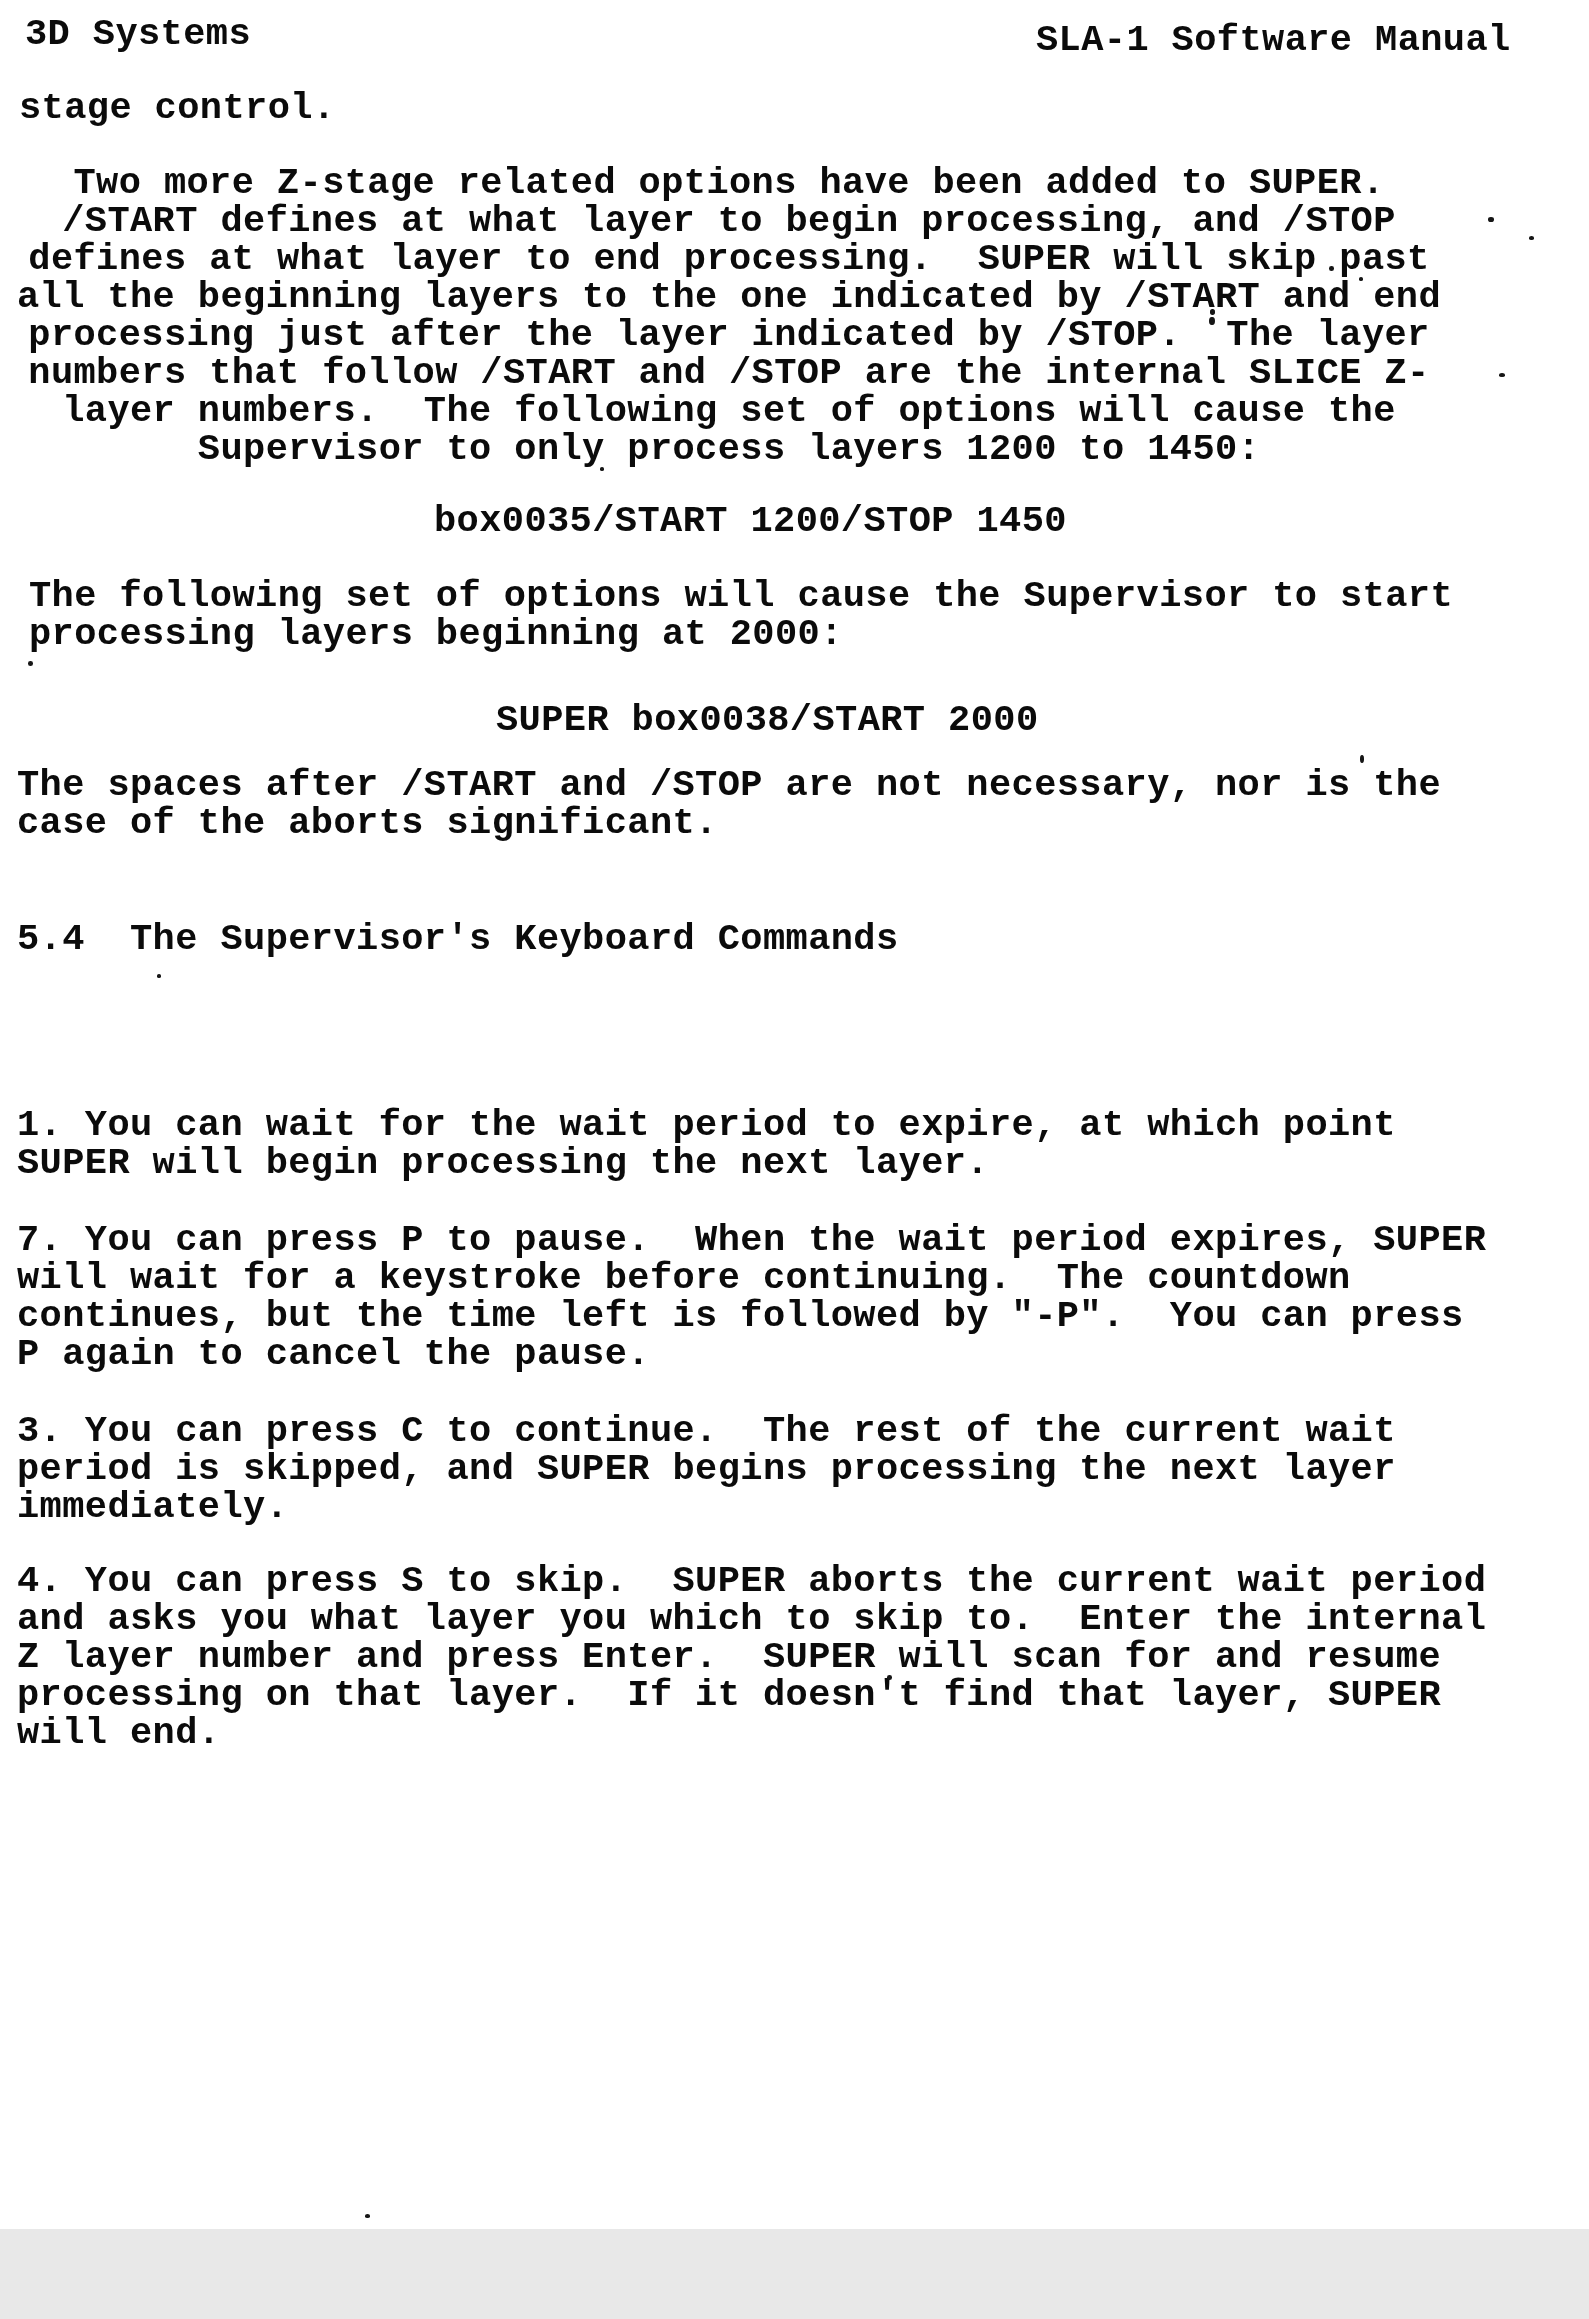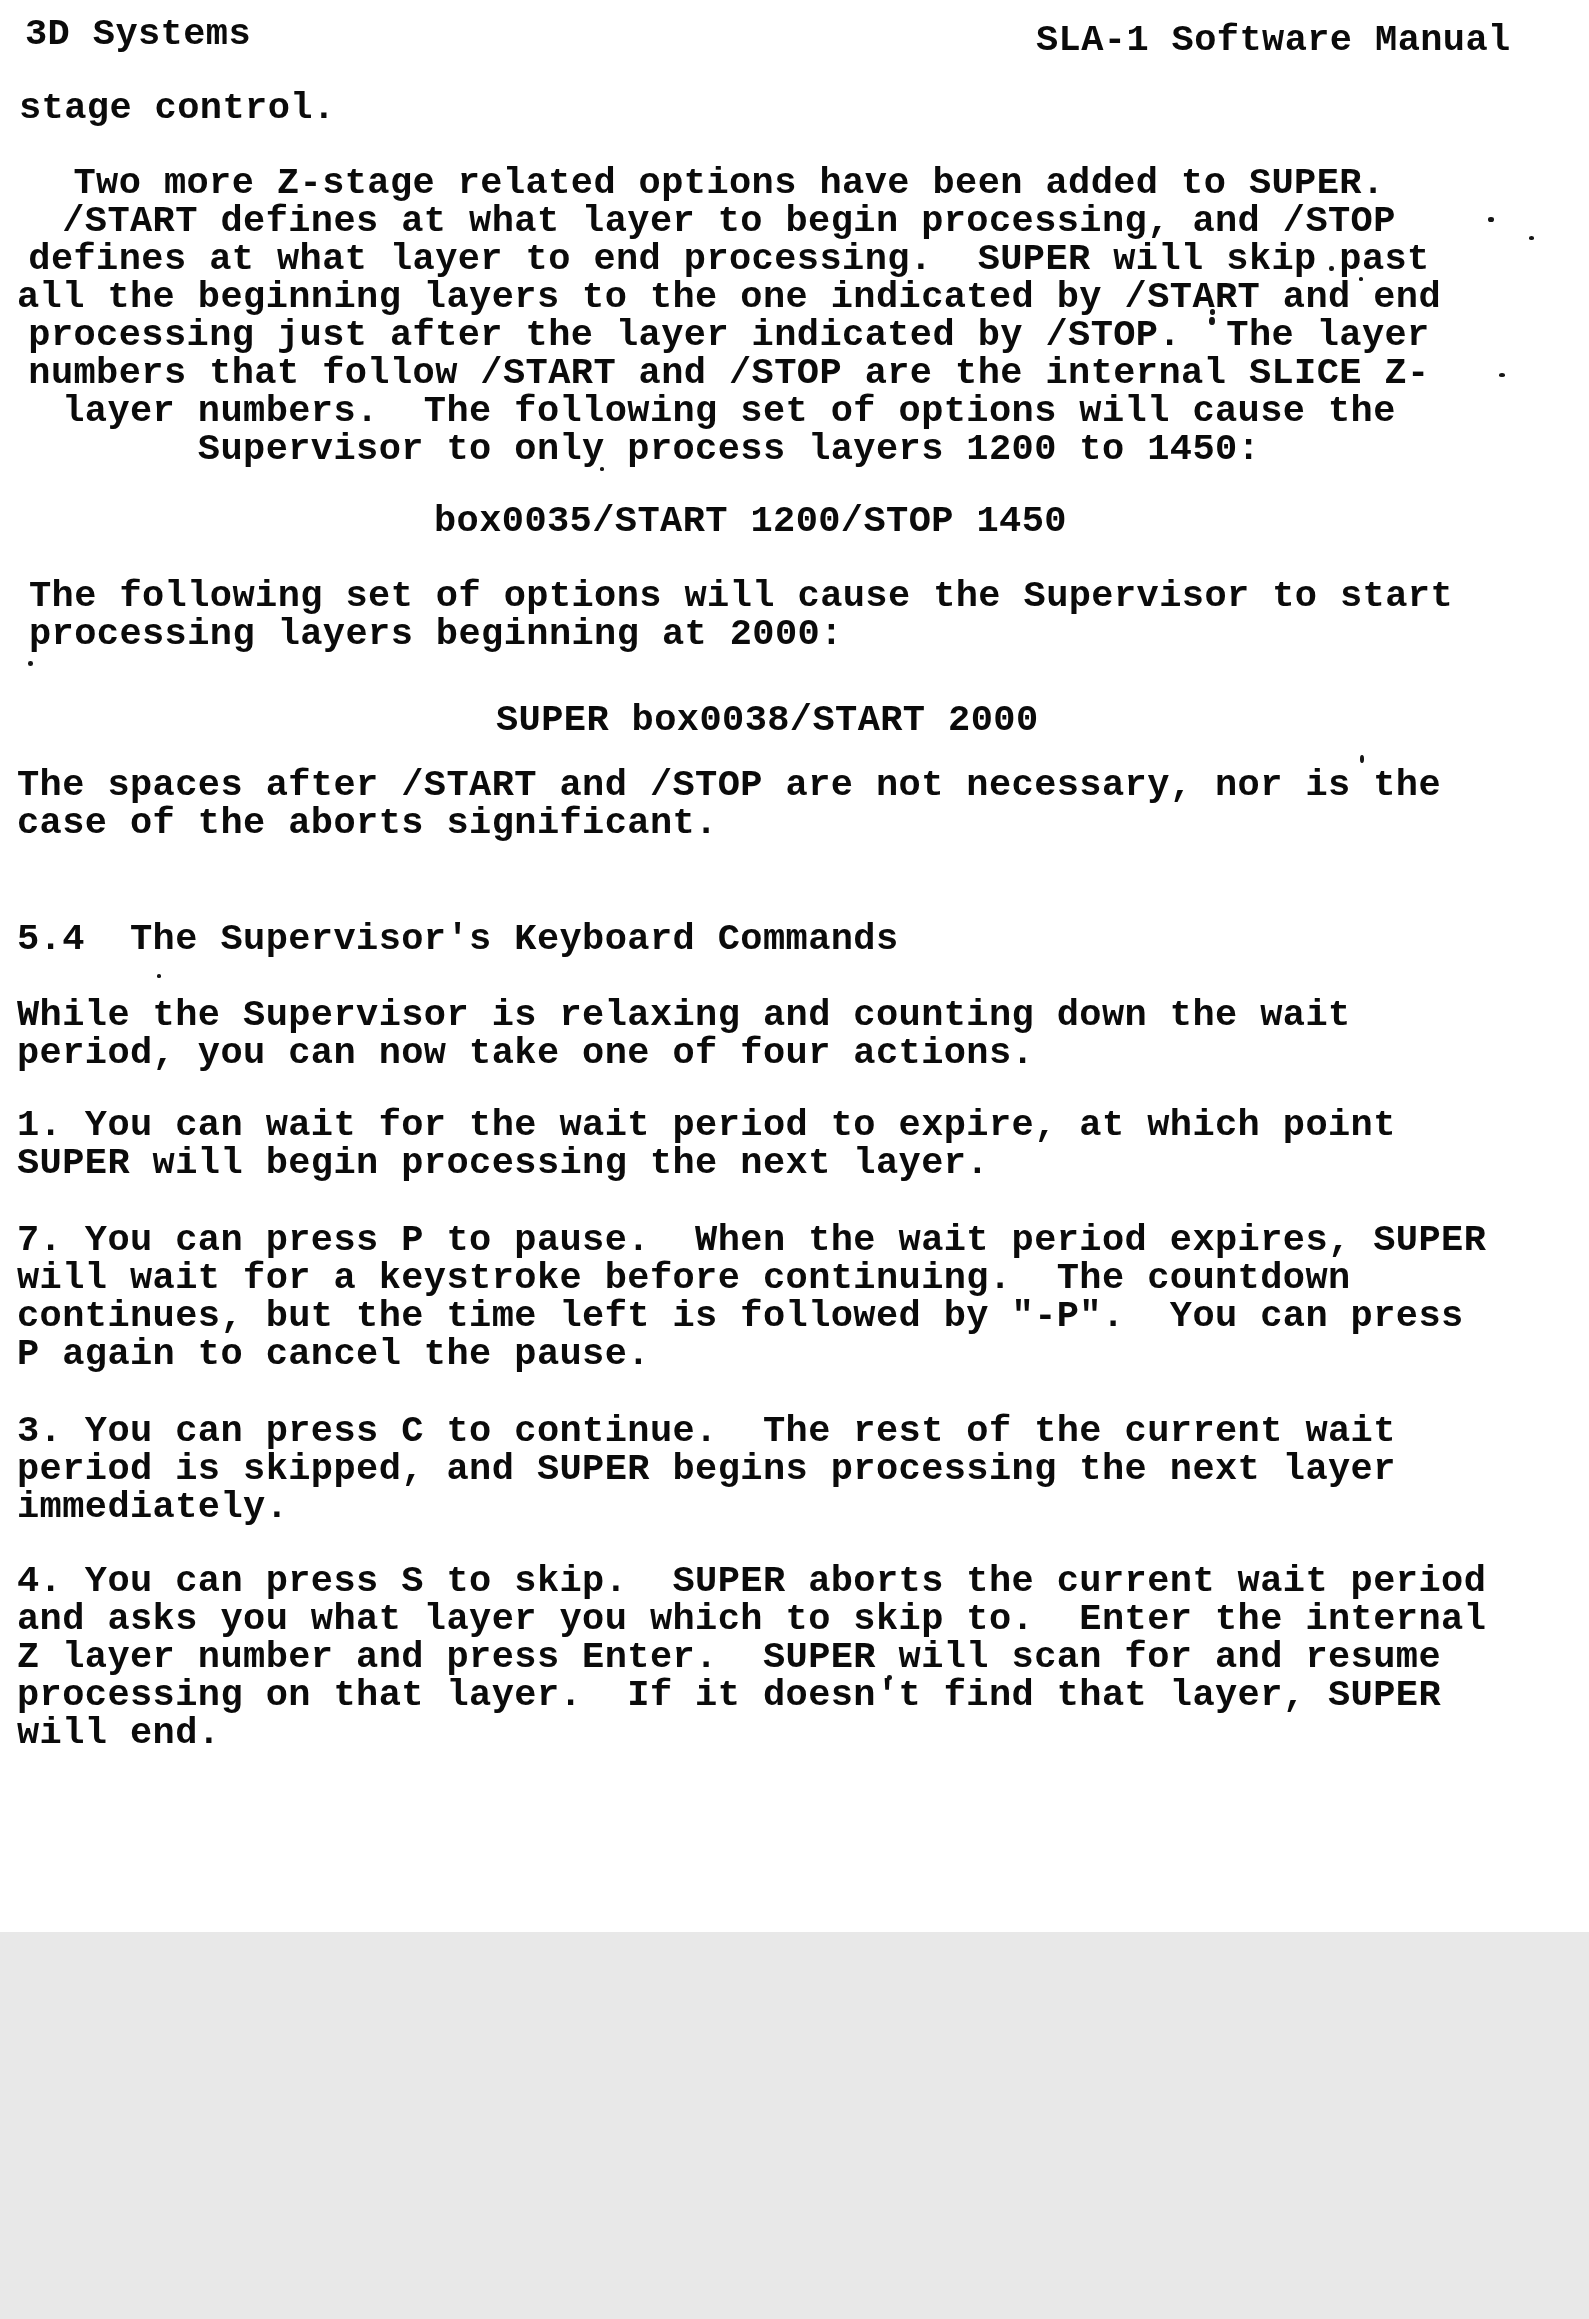--- a/index.html
+++ b/index.html
@@ -3,21 +3,21 @@
 <meta charset="utf-8">
 <style>
   html, body {
     margin: 0;
     padding: 0;
     background: #e8e8e8;
   }
   .page {
     position: relative;
     width: 1589px;
-    height: 1932px;
+    height: 2229px;
     background: #ffffff;
     overflow: hidden;
     font-family: "Liberation Mono", "DejaVu Sans Mono", monospace;
   }
   .tw {
     position: absolute;
     font-weight: 700;
     font-size: 37px;
     line-height: 38px;
     letter-spacing: 0.4px;
@@ -55,22 +55,20 @@
   <div class="tw" style="left:17px; top:577px;margin-left:12px;">The following set of options will cause the Supervisor to start
 processing layers beginning at 2000:</div>
 
   <div class="tw" style="left:496px; top:701px;">SUPER box0038/START 2000</div>
 
   <div class="tw" style="left:17px; top:766px;">The spaces after /START and /STOP are not necessary, nor is the
 case of the aborts significant.</div>
 
   <div class="tw" style="left:17px; top:920px;">5.4  The Supervisor's Keyboard Commands</div>
 
-  <div class="tw" style="left:17px; top:996px;">While the Supervisor is relaxing and counting down the wait
-period, you can now take one of four actions.</div>
 
   <div class="tw" style="left:17px; top:1106px;">1. You can wait for the wait period to expire, at which point
 SUPER will begin processing the next layer.</div>
 
   <div class="tw" style="left:17px; top:1221px;">7. You can press P to pause.  When the wait period expires, SUPER
 will wait for a keystroke before continuing.  The countdown
 continues, but the time left is followed by "-P".  You can press
 P again to cancel the pause.</div>
 
   <div class="tw" style="left:17px; top:1412px;">3. You can press C to continue.  The rest of the current wait

